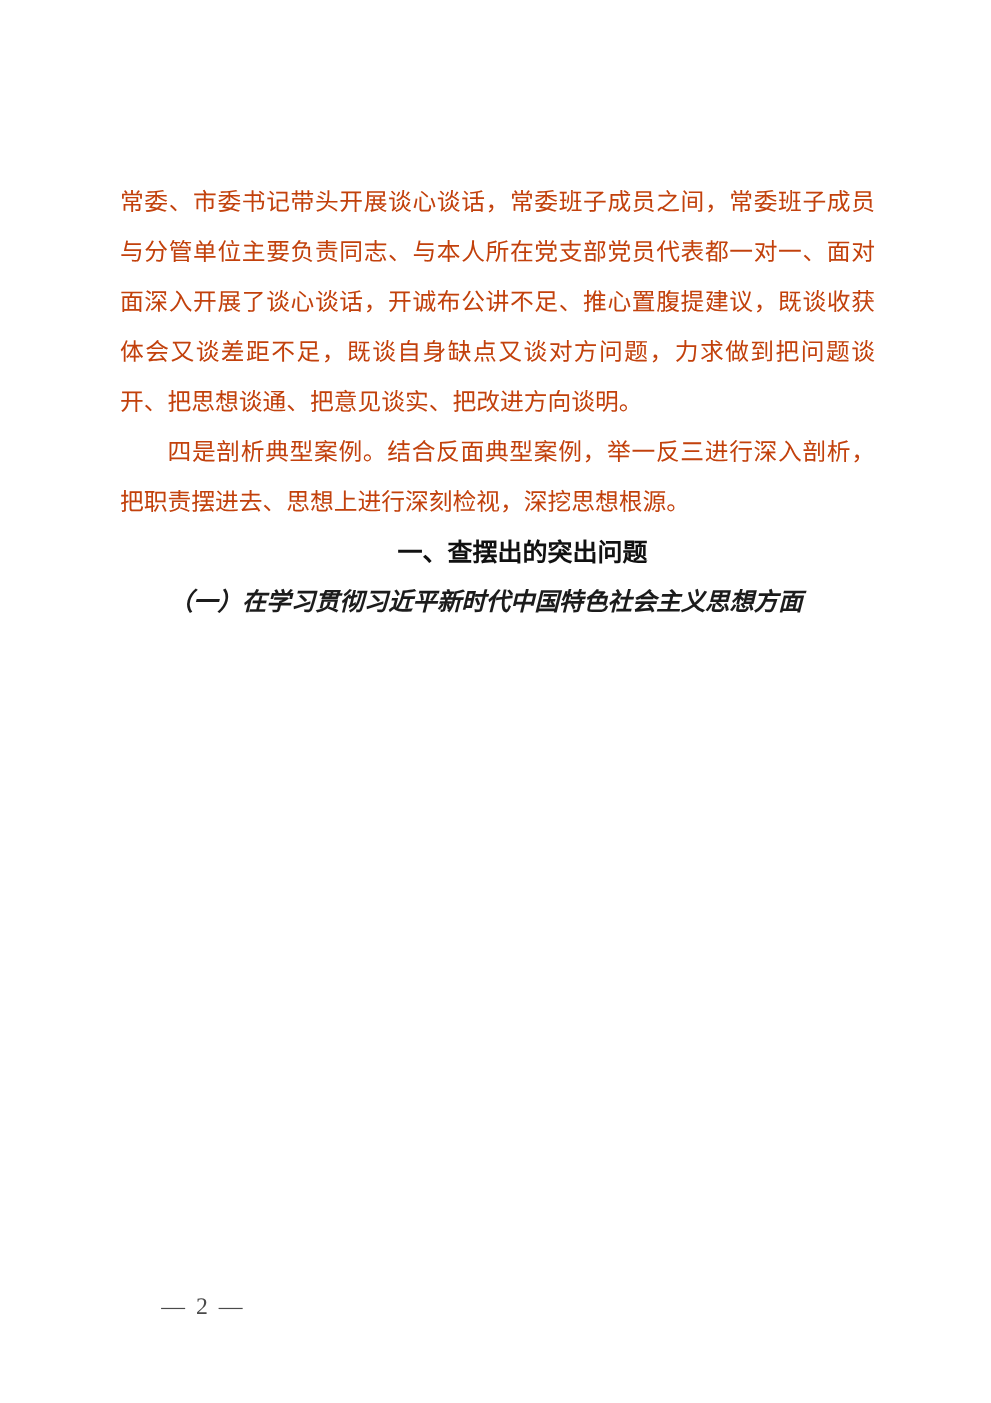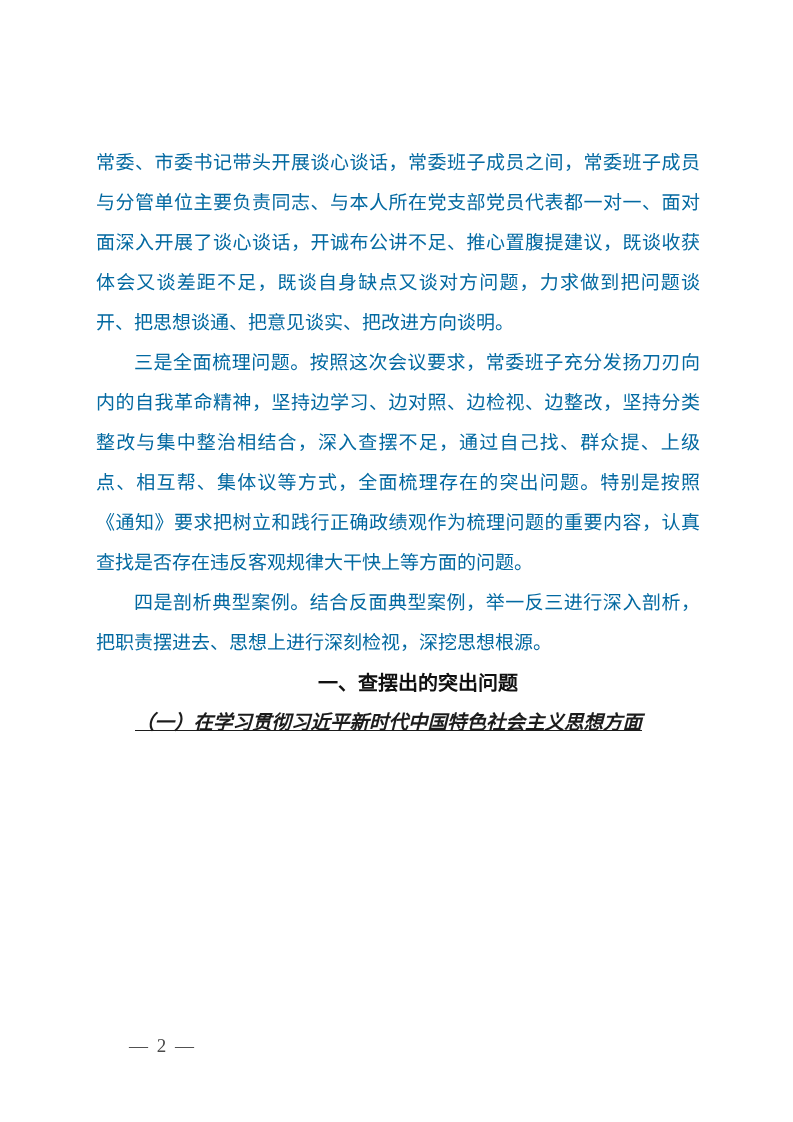--- a/index.html
+++ b/index.html
@@ -23,21 +23,21 @@
     width: 604px;
   }
   .para {
     margin: 0;
     font-size: 19px;
     line-height: 40px;
     text-align: justify;
     text-indent: 2em;
     font-family: "Liberation Serif", serif;
     font-weight: normal;
-    color: #0369a1;
+    color: #c2410c;
   }
   .para.continued {
     text-indent: 0;
   }
   .section-heading {
     margin: 0;
     font-size: 20px;
     line-height: 40px;
     text-indent: 2em;
     font-family: "Liberation Sans", sans-serif;
@@ -48,39 +48,37 @@
   .sub-heading {
     margin: 0;
     font-size: 19.5px;
     line-height: 40px;
     text-indent: 2em;
     font-family: "Liberation Serif", serif;
     font-style: italic;
     font-weight: 600;
     color: #1c1c1c;
     text-align: left;
-    text-decoration: underline;
   }
   .page-footer {
     position: absolute;
     left: 129px;
     top: 1032px;
     font-size: 19px;
     line-height: 28px;
     font-family: "Liberation Serif", serif;
     color: #4a4a4a;
     letter-spacing: 2px;
   }
 </style>
 </head>
 <body>
 
 <div class="sheet">
   <div class="content">
     <p class="para continued">常委、市委书记带头开展谈心谈话，常委班子成员之间，常委班子成员与分管单位主要负责同志、与本人所在党支部党员代表都一对一、面对面深入开展了谈心谈话，开诚布公讲不足、推心置腹提建议，既谈收获体会又谈差距不足，既谈自身缺点又谈对方问题，力求做到把问题谈开、把思想谈通、把意见谈实、把改进方向谈明。</p>
-    <p class="para">三是全面梳理问题。按照这次会议要求，常委班子充分发扬刀刃向内的自我革命精神，坚持边学习、边对照、边检视、边整改，坚持分类整改与集中整治相结合，深入查摆不足，通过自己找、群众提、上级点、相互帮、集体议等方式，全面梳理存在的突出问题。特别是按照《通知》要求把树立和践行正确政绩观作为梳理问题的重要内容，认真查找是否存在违反客观规律大干快上等方面的问题。</p>
     <p class="para">四是剖析典型案例。结合反面典型案例，举一反三进行深入剖析，把职责摆进去、思想上进行深刻检视，深挖思想根源。</p>
     <h1 class="section-heading">一、查摆出的突出问题</h1>
     <h2 class="sub-heading">（一）在学习贯彻习近平新时代中国特色社会主义思想方面</h2>
   </div>
 
   <div class="page-footer">— 2 —</div>
 </div>
 
 </body></html>

